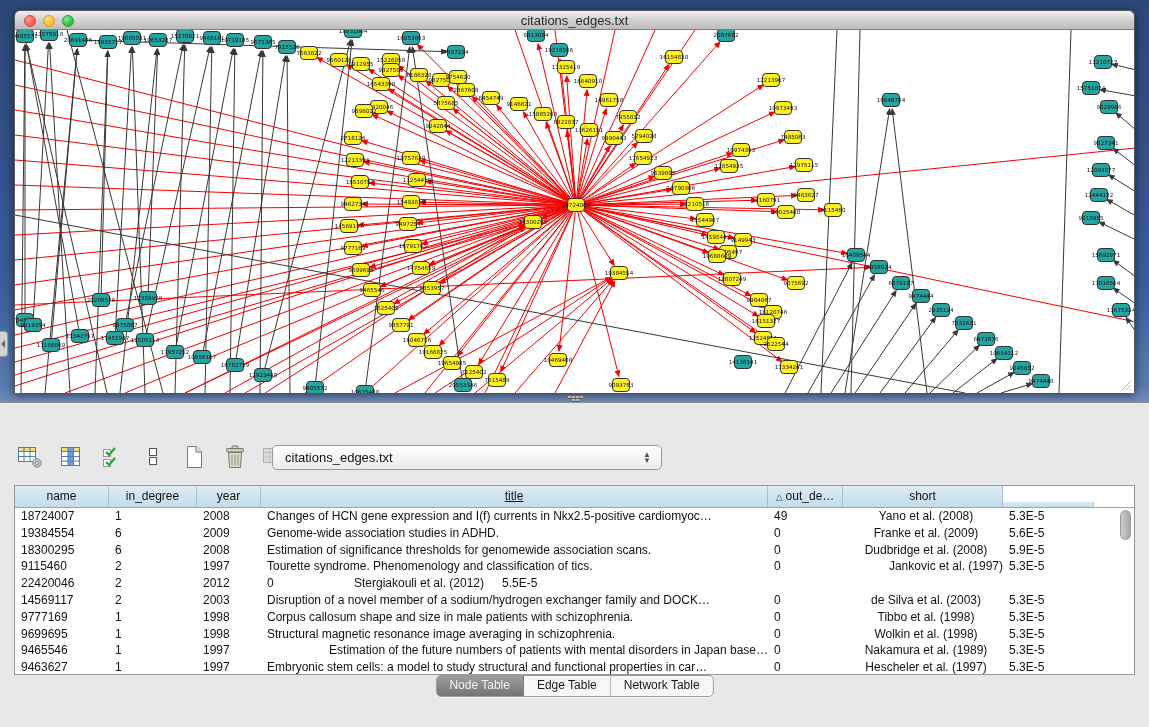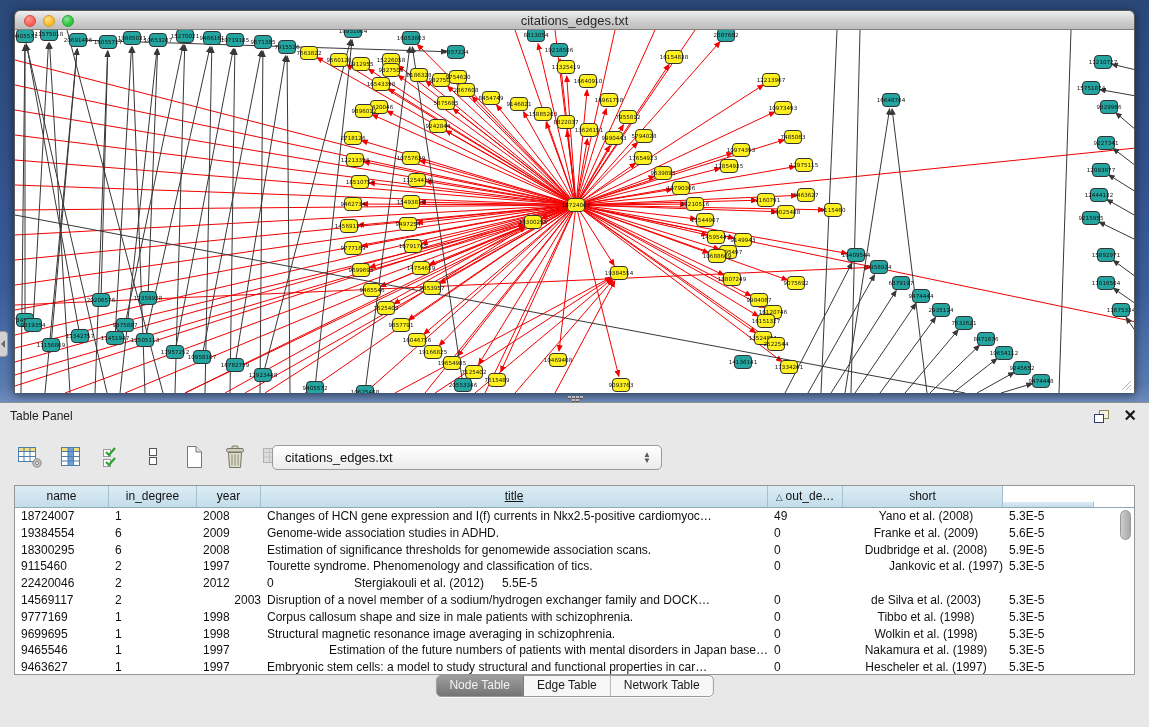--- a/index.html
+++ b/index.html
@@ -831,32 +831,20 @@
         <i></i>
         <i></i>
         <i></i>
         <i></i>
         <i></i>
         <i></i>
       </div>
   </div>
 
   <div class="panel">
-    <div class="panel-header">
-      <span class="panel-title">Table Panel</span>
-      <span class="ph-icons">
-        <span class="float-btn">
-          <svg width="17" height="15" viewBox="0 0 17 15">
-            <rect x="6.5" y="1.5" width="9" height="8" fill="#f3f2e4" stroke="#8a8a52"></rect>
-            <rect x="1.5" y="5.5" width="9" height="8" fill="#ffffff" stroke="#2c3d6e"></rect>
-          </svg>
-        </span>
-        <span class="close-btn">✕</span>
-      </span>
-    </div>
 
     <div class="toolbar">
       <span class="tbtn">
         <svg width="26" height="24" viewBox="0 0 26 24">
           <rect x="1.5" y="2.5" width="17" height="14" fill="#fff" stroke="#4d7fae"></rect>
           <rect x="2" y="3" width="16" height="3.5" fill="#f2df7a"></rect>
           <path d="M1.5 6.5 H18.5 M1.5 11.5 H18.5 M7 2.5 V16.5 M13 2.5 V16.5" stroke="#4d7fae" stroke-width="1" fill="none"></path>
           <circle cx="20" cy="18" r="4.2" fill="#c2c2c2" stroke="#8a8a8a"></circle>
           <circle cx="20" cy="18" r="1.6" fill="#ececec" stroke="#8a8a8a"></circle>
         </svg>
@@ -963,21 +951,21 @@
             <div class="td" style="width: 94px; text-align: left;">22420046</div>
             <div class="td" style="width: 88px; text-align: left;">2</div>
             <div class="td" style="width: 64px; text-align: left;">2012</div>
             <div class="td" style="width: 75px; text-align: left;">0</div>
             <div class="td" style="width: 160px; text-align: center;">Stergiakouli et al. (2012)</div>
             <div class="td" style="width: 91px; text-align: left;">5.5E-5</div>
           </div>
           <div class="trow">
             <div class="td" style="width: 94px; text-align: left;">14569117</div>
             <div class="td" style="width: 88px; text-align: left;">2</div>
-            <div class="td" style="width: 64px; text-align: right;">2003</div>
+            <div class="td" style="width: 64px; text-align: left;">2003</div>
             <div class="td" style="width: 507px; text-align: left;">Disruption of a novel member of a sodium/hydrogen exchanger family and DOCK…</div>
             <div class="td" style="width: 75px; text-align: left;">0</div>
             <div class="td" style="width: 160px; text-align: center;">de Silva et al. (2003)</div>
             <div class="td" style="width: 91px; text-align: left;">5.3E-5</div>
           </div>
           <div class="trow">
             <div class="td" style="width: 94px; text-align: left;">9777169</div>
             <div class="td" style="width: 88px; text-align: left;">1</div>
             <div class="td" style="width: 64px; text-align: left;">1998</div>
             <div class="td" style="width: 507px; text-align: left;">Corpus callosum shape and size in male patients with schizophrenia.</div>

